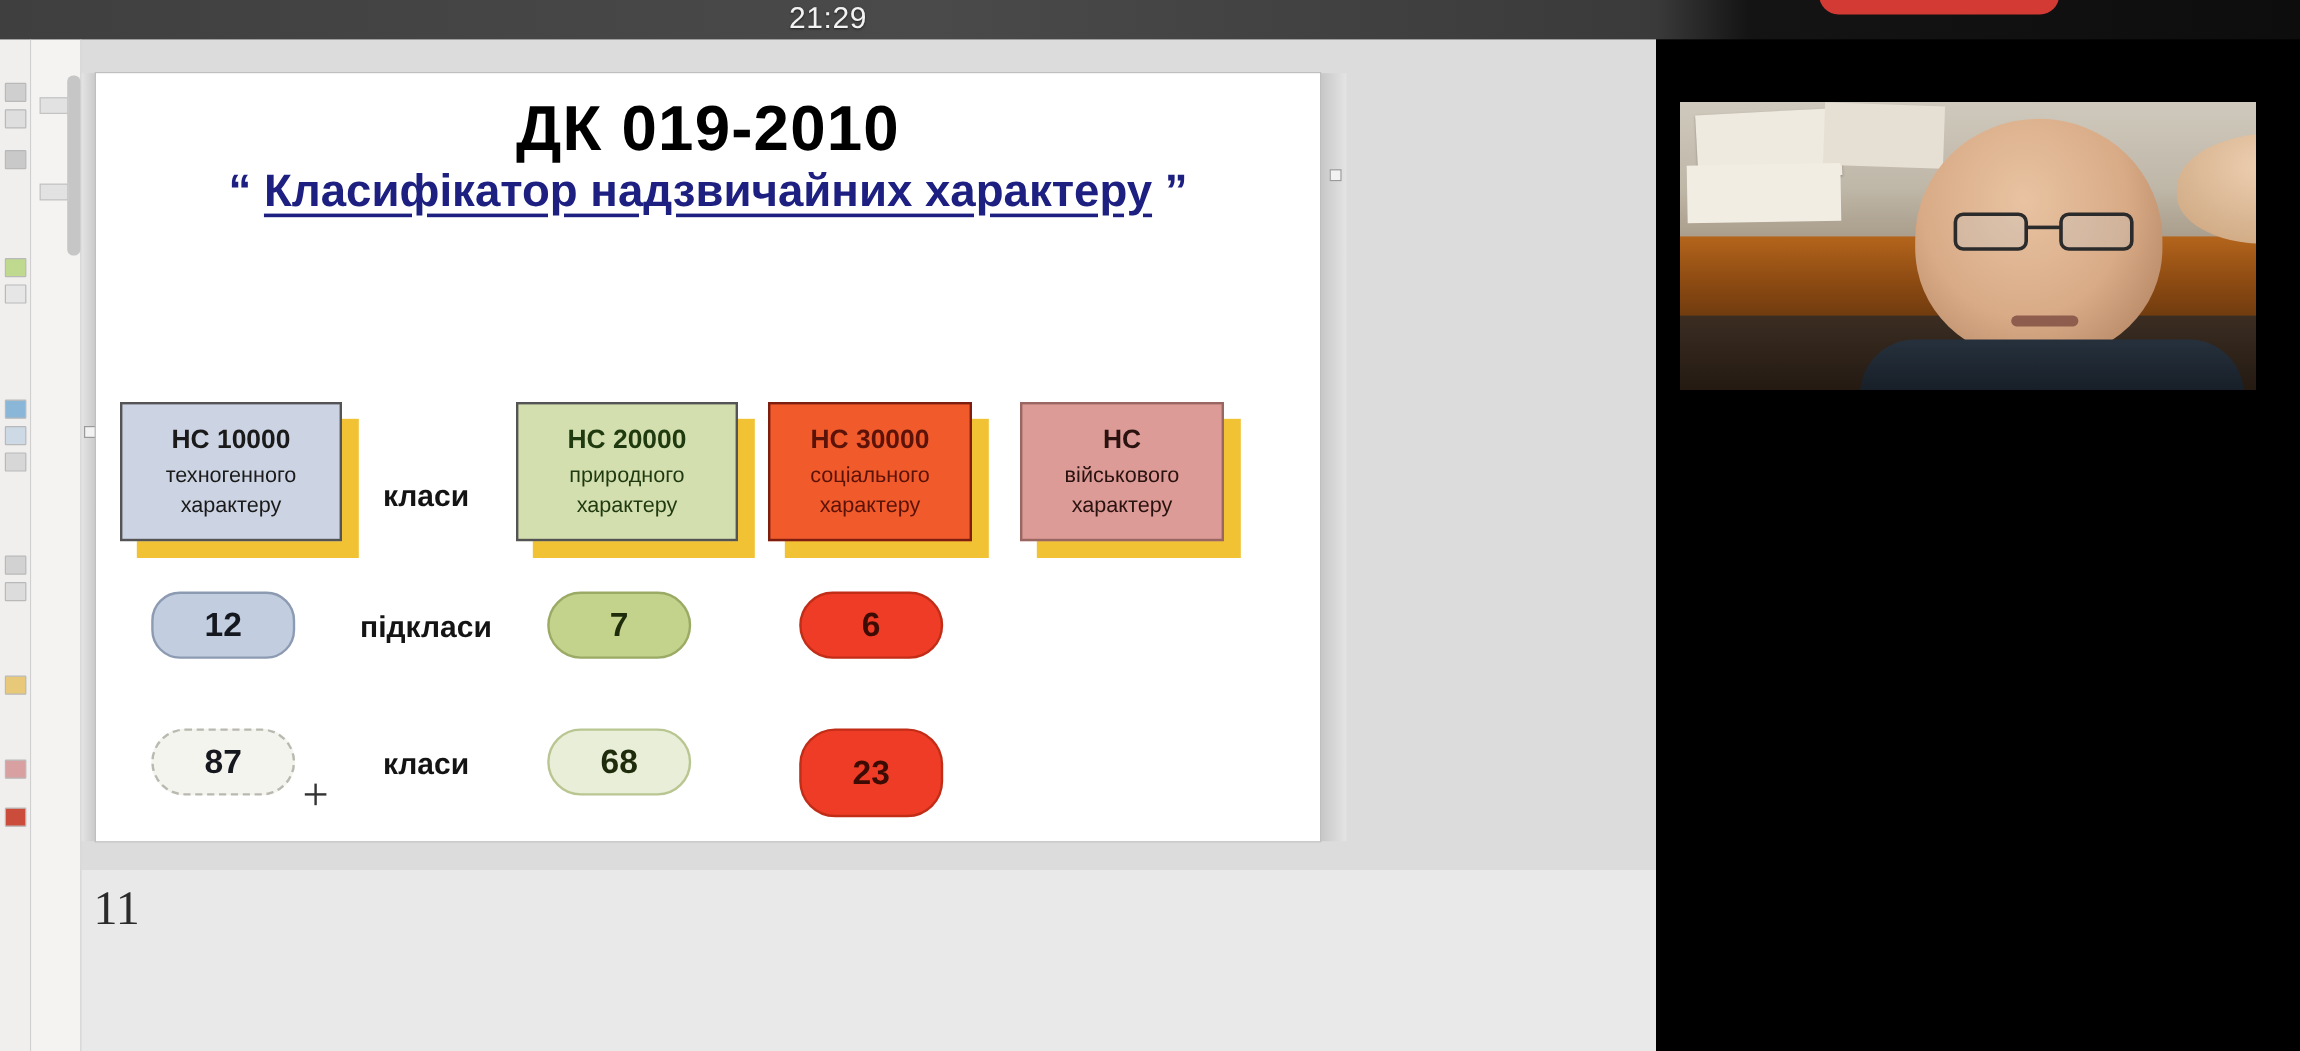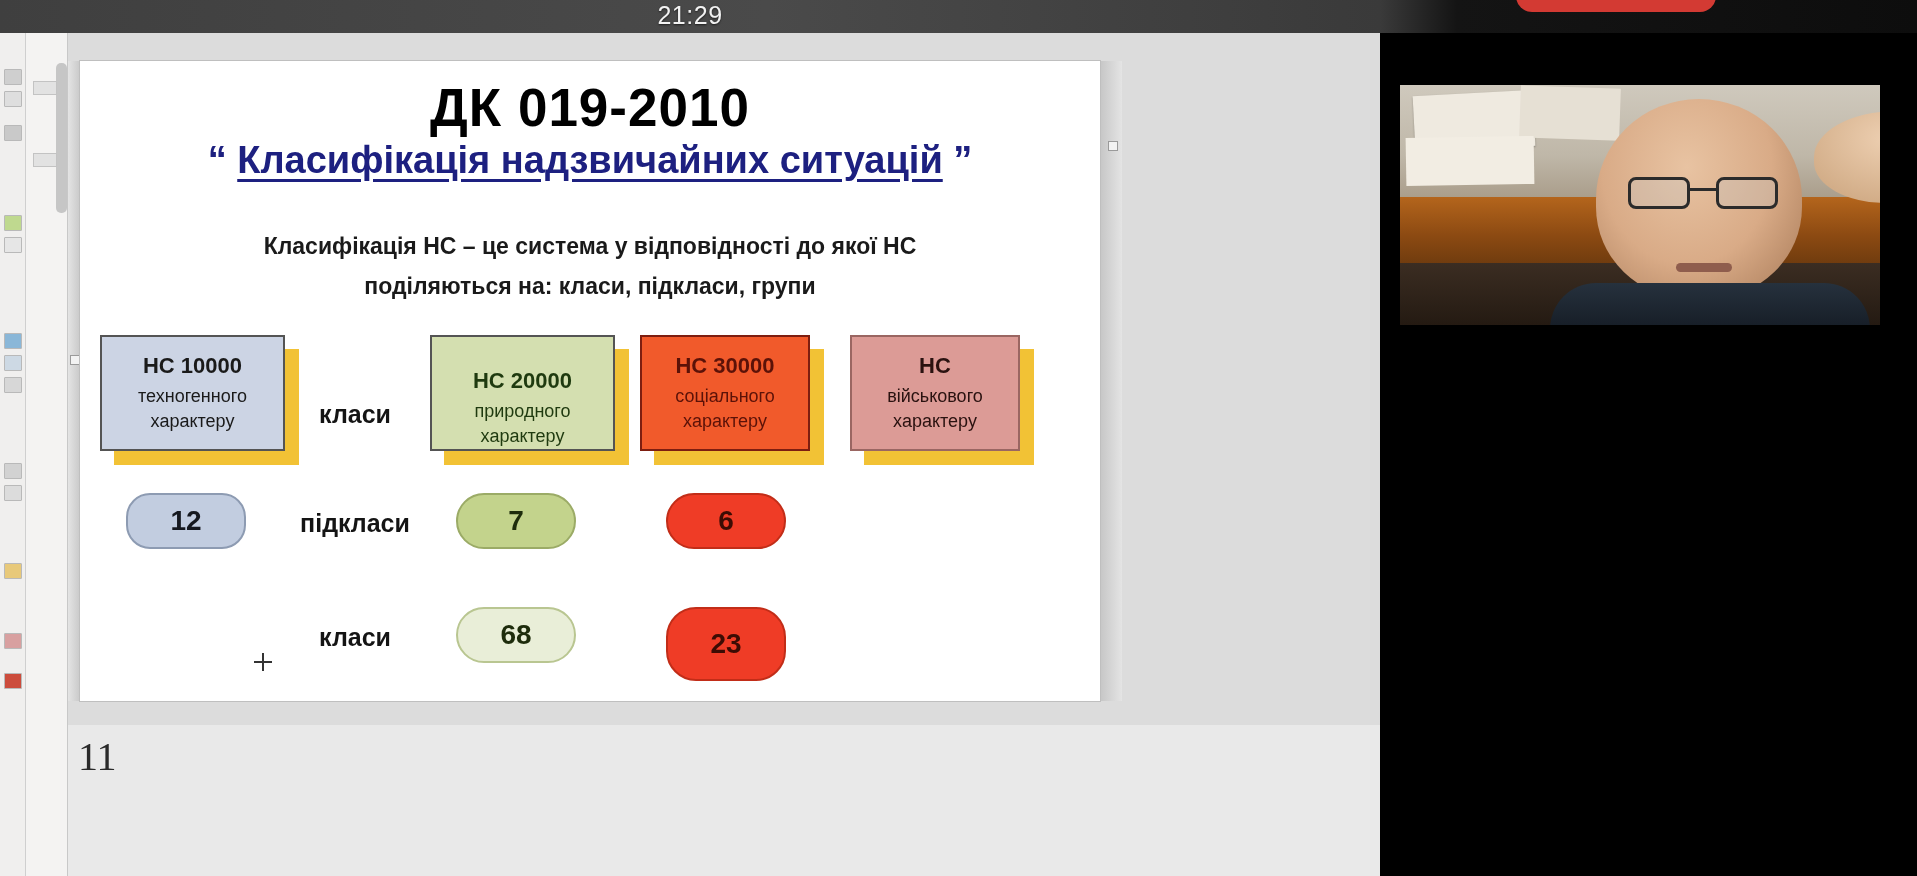--- a/index.html
+++ b/index.html
@@ -136,21 +136,21 @@
     border: 2px solid #545454;
     display: flex; flex-direction: column;
     align-items: center; justify-content: center;
     font-family: "Liberation Sans", sans-serif;
     text-align: center;
   }
   .cbox .code { font-weight: bold; font-size: 22px; margin-bottom: 5px; }
   .cbox .sub  { font-size: 18px; line-height: 25px; }
 
   .cbox.blue  { background: #ccd4e4; color: #1a1a1a; }
-  .cbox.green { background: #d4dfb0; color: #1f3a0f; justify-content: flex-end; }
+  .cbox.green { background: #d4dfb0; color: #1f3a0f; }
   .cbox.red   { background: #f15a2b; border-color: #7d1e10; color: #5b1208; align-items: center; }
   .cbox.pink  { background: #dc9b96; border-color: #9a6662; color: #2a1210; }
 
   .row-label {
     position: absolute;
     font-family: "Liberation Sans", sans-serif;
     font-weight: bold; font-size: 25px; color: #141414;
     text-align: center;
   }
 
@@ -291,28 +291,24 @@
       <div class="slide-right-shadow"></div>
       <div class="handle h-left"></div>
       <div class="handle h-right"></div>
 
       <div class="slide">
 
         <div class="s-title">ДК 019-2010</div>
 
         <div class="s-subtitle">
           <span class="qt">“</span>
-          <span class="core">Класифікація надзвичайних ситуацій</span>
+          <span class="core">Класифікатор надзвичайних характеру</span>
           <span class="qt">”</span>
         </div>
 
-        <div class="s-desc">
-          <div>Класифікація НС – це система у відповідності до якої НС</div>
-          <div>поділяються на: класи, підкласи, групи</div>
-        </div>
 
         <div class="cbox-wrap" style="left:20px; top:254px; width:185px; height:116px;">
           <div class="cbox-shadow"></div>
           <div class="cbox blue">
             <div class="code">НС 10000</div>
             <div class="sub">техногенного</div>
             <div class="sub">характеру</div>
           </div>
         </div>
 
@@ -346,20 +342,21 @@
         </div>
 
         <div class="pill p-blue" style="left:46px; top:432px; width:120px; height:56px;">12</div>
 
         <div class="row-label" style="left:200px; top:448px; width:150px;">підкласи</div>
 
         <div class="pill p-green" style="left:376px; top:432px; width:120px; height:56px;">7</div>
 
         <div class="pill p-red" style="left:586px; top:432px; width:120px; height:56px;">6</div>
 
+        <div class="pill p-white" style="left:46px; top:546px; width:120px; height:56px;">87</div>
 
         <div class="row-label" style="left:200px; top:562px; width:150px;">класи</div>
 
         <div class="pill p-lgreen" style="left:376px; top:546px; width:120px; height:56px;">68</div>
 
         <div class="pill p-red" style="left:586px; top:546px; width:120px; height:74px;">23</div>
 
         <div class="cursor-mark"></div>
       </div>
     </div>

